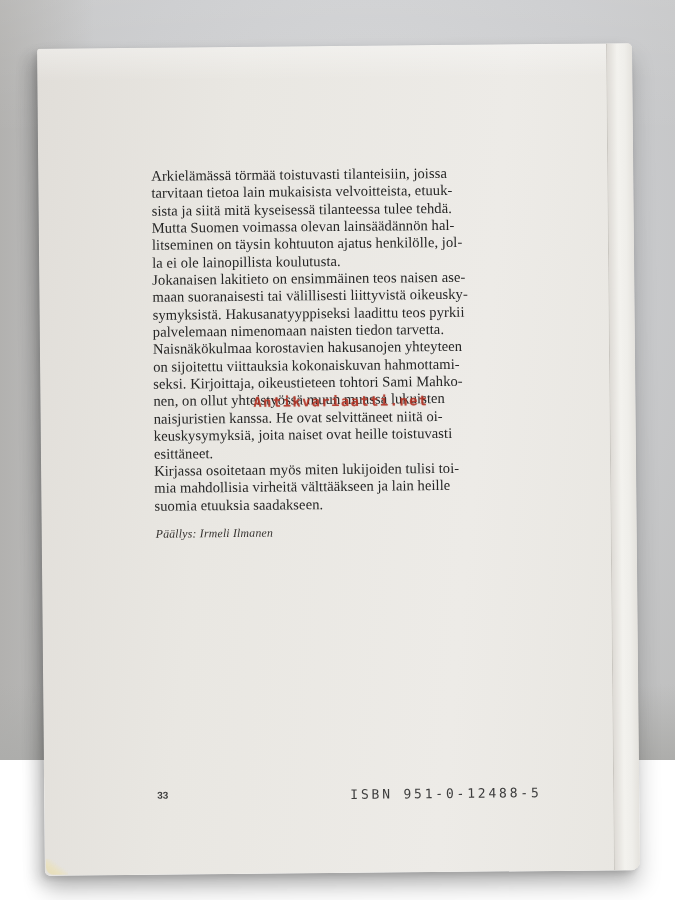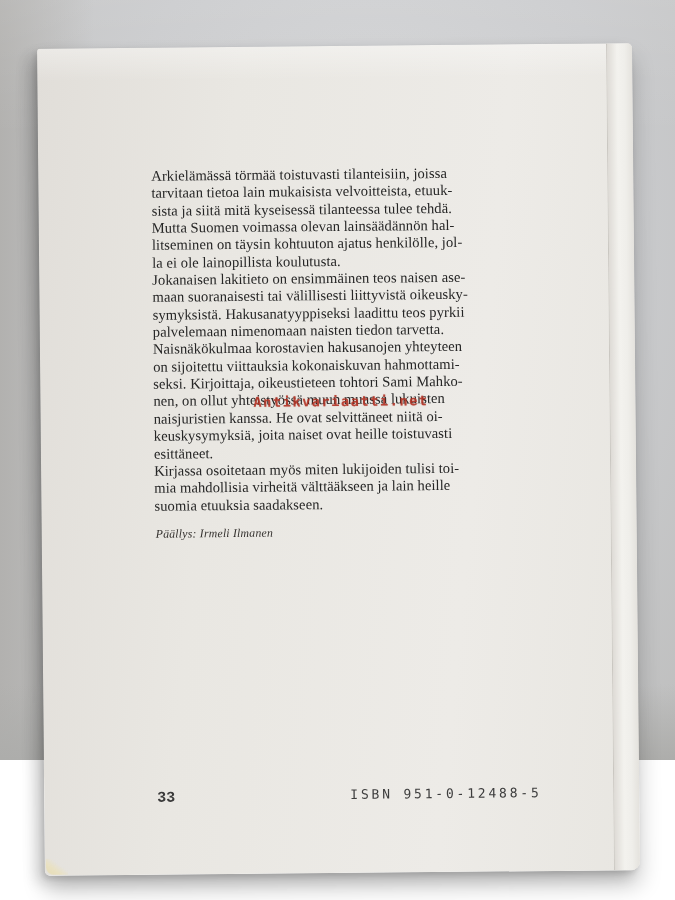--- a/index.html
+++ b/index.html
@@ -99,23 +99,23 @@
     font-style: italic;
     font-size: 11.8px;
     color: #34312e;
     letter-spacing: 0.2px;
   }
 
   .print-code {
     position: absolute;
     left: 113px;
     top: 742px;
-    font-family: Liberation Mono, monospace;
+    font-family: Liberation Sans, sans-serif;
     font-weight: bold;
-    font-size: 15px;
+    font-size: 10px;
     color: #3a3a3a;
   }
 
   .isbn {
     position: absolute;
     left: 306px;
     top: 741px;
     font-family: "DejaVu Sans Mono", monospace;
     font-size: 13px;
     letter-spacing: 2.8px;

